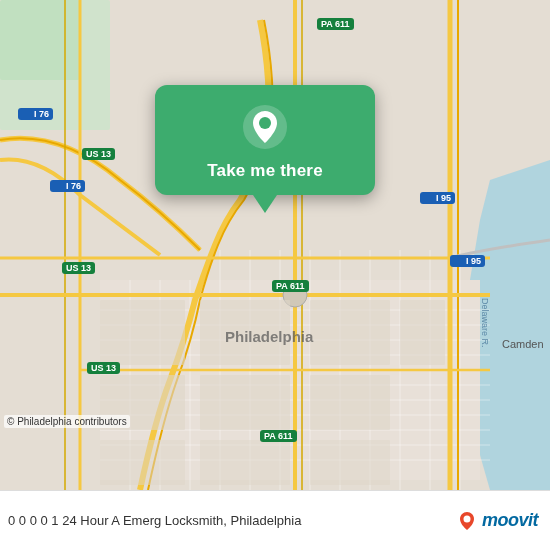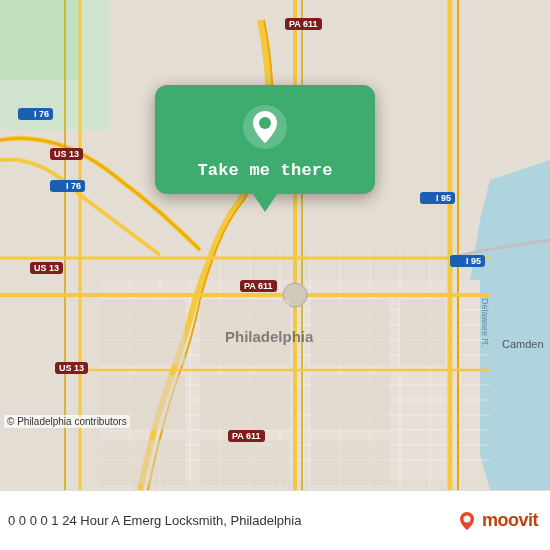--- a/index.html
+++ b/index.html
@@ -34,21 +34,20 @@
       left: 155px;
       width: 220px;
       background: #3dac6e;
       border-radius: 12px;
       display: flex;
       flex-direction: column;
       align-items: center;
       padding: 18px 18px 14px 18px;
       box-shadow: 0 4px 16px rgba(0,0,0,0.35);
       z-index: 10;
-      font-family: Liberation Mono, monospace;
     }
 
     #popup-card::after {
       content: '';
       position: absolute;
       bottom: -18px;
       left: 50%;
       transform: translateX(-50%);
       border-left: 12px solid transparent;
       border-right: 12px solid transparent;
@@ -97,22 +96,23 @@
     }
 
     .moovit-pin {
       width: 22px;
       height: 22px;
     }
 
     .moovit-text {
       font-size: 18px;
       font-weight: bold;
-      color: #c2410c;
+      color: #0369a1;
       letter-spacing: -0.5px;
+      font-style: italic;
     }
 
     
     #attribution {
       position: absolute;
       bottom: 62px;
       left: 4px;
       font-size: 10px;
       color: #333;
       background: rgba(255,255,255,0.7);
@@ -124,21 +124,21 @@
     
     .shield {
       position: absolute;
       font-size: 9px;
       font-weight: bold;
       border-radius: 3px;
       padding: 1px 4px;
       color: white;
     }
     .shield-blue { background: #1a5fb4; padding-left: 16px; }
-    .shield-green { background: #7f1d1d; }
+    .shield-green { background: #15803d; margin-left: 32px; }
   </style>
 </head>
 <body>
 
 <div id="map-container">
 
   <svg class="map-svg" viewBox="0 0 550 490" xmlns="http://www.w3.org/2000/svg">
 
     <rect width="550" height="490" fill="#e4ddd3"></rect>
 

